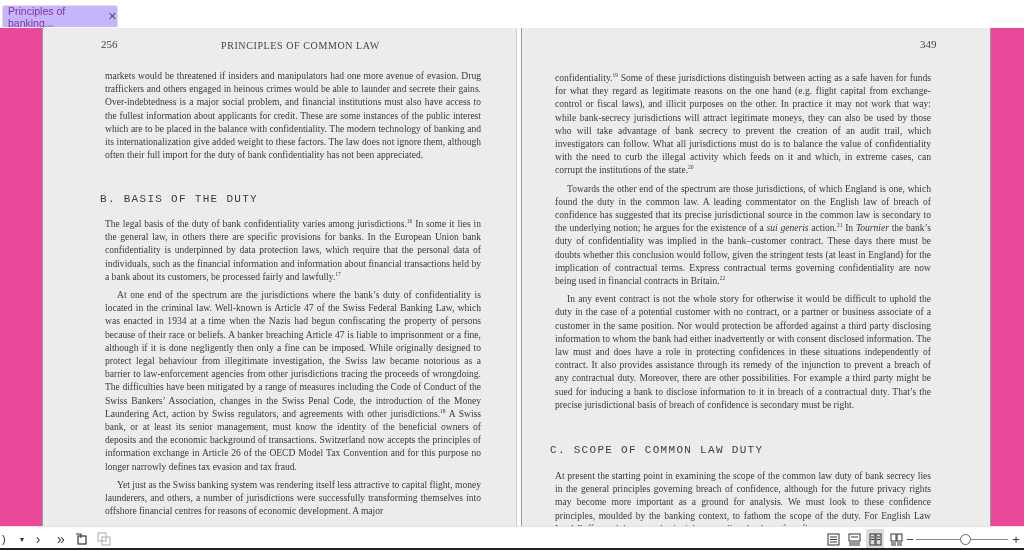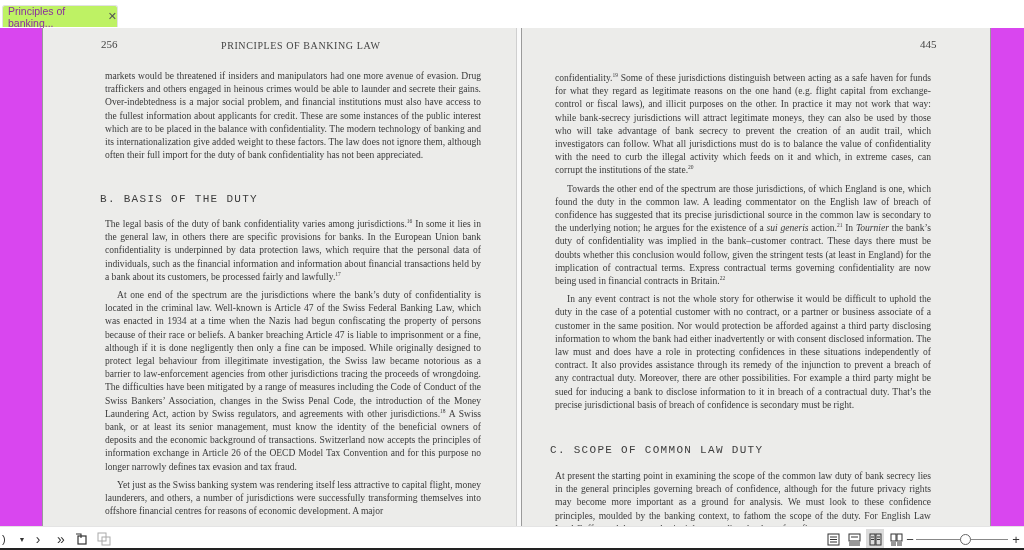--- a/index.html
+++ b/index.html
@@ -7,30 +7,30 @@
     width:1024px; height:550px; overflow:hidden; position:relative;
     background:#f3f3f3;
     font-family:"Liberation Serif", serif;
   }
   .tabbar {
     position:absolute; left:0; top:0; width:1024px; height:28px;
     background:#ffffff;
   }
   .tab {
     position:absolute; left:2px; top:5px; height:22px; width:116px;
-    background:#bef264; border:1px solid #e2e2e2; border-bottom:none;
+    background:#c4b5fd; border:1px solid #e2e2e2; border-bottom:none;
     border-radius:3px 3px 0 0; box-sizing:border-box;
     display:flex; align-items:center; padding-left:5px;
     font-family:"Liberation Sans", sans-serif; font-size:10.5px; color:#8a2f9e;
   }
   .tab .close { margin-left:7px; color:#555; font-size:11px; cursor:pointer; }
 
   .viewer {
     position:absolute; left:0; top:28px; width:1024px; height:498px;
-    background:#d946ef; overflow:hidden;
+    background:#ec4899; overflow:hidden;
   }
   .page {
     position:absolute; top:0; height:498px; background:#ececea;
     overflow:hidden; box-sizing:border-box;
   }
   .page.left { left:42px; width:475px; border-left:1px solid #9a9a9a; border-right:1px solid #cfcfcf; }
   .page.right { left:521px; width:470px; border-left:1px solid #9a9a9a; border-right:1px solid #9a9a9a; }
   .gap { position:absolute; left:517px; top:0; width:4px; height:498px; background:#fafafa; }
 
   .runhead {
@@ -63,39 +63,39 @@
 <div class="tabbar">
   <div class="tab">
     <span>Principles of banking...</span>
     <span class="close">✕</span>
   </div>
 </div>
 
 <div class="viewer">
   <div class="page left">
     <span class="pagenum" style="left:58px;">256</span>
-    <span class="runhead" style="left:178px;">PRINCIPLES OF BANKING LAW</span>
+    <span class="runhead" style="left:178px;">PRINCIPLES OF COMMON LAW</span>
 
     <div class="body-text" style="left:57px; top:36px; width:386px;">
       <p>markets would be threatened if insiders and manipulators had one more avenue of evasion. Drug traffickers and others engaged in heinous crimes would be able to launder and secrete their gains. Over-indebtedness is a major social problem, and financial institutions must also have access to the fullest information about applicants for credit. These are some instances of the public interest which are to be placed in the balance with confidentiality. The modern technology of banking and its internationalization give added weight to these factors. The law does not ignore them, although often their full import for the duty of bank confidentiality has not been appreciated.</p>
     </div>
 
     <div class="heading" style="left:57px; top:165px;">B.  BASIS OF THE DUTY</div>
 
     <div class="body-text" style="left:57px; top:184px; width:386px;">
       <p><span>The legal basis of the duty of bank confidentiality varies among jurisdictions.</span><sup>16</sup><span> In some it lies in the general law, in others there are specific provisions for banks. In the European Union bank confidentiality is underpinned by data protection laws, which require that the personal data of individuals, such as the financial information and information about financial transactions held by a bank about its customers, be processed fairly and lawfully.</span><sup>17</sup></p>
       <p class="ind"><span>At one end of the spectrum are the jurisdictions where the bank’s duty of confidentiality is located in the criminal law. Well-known is Article 47 of the Swiss Federal Banking Law, which was enacted in 1934 at a time when the Nazis had begun confiscating the property of persons because of their race or beliefs. A banker breaching Article 47 is liable to imprisonment or a fine, although if it is done negligently then only a fine can be imposed. While originally designed to protect legal behaviour from illegitimate investigation, the Swiss law became notorious as a barrier to law-enforcement agencies from other jurisdictions tracing the proceeds of wrongdoing. The difficulties have been mitigated by a range of measures including the Code of Conduct of the Swiss Bankers’ Association, changes in the Swiss Penal Code, the introduction of the Money Laundering Act, action by Swiss regulators, and agreements with other jurisdictions.</span><sup>18</sup><span> A Swiss bank, or at least its senior management, must know the identity of the beneficial owners of deposits and the economic background of transactions. Switzerland now accepts the principles of information exchange in Article 26 of the OECD Model Tax Convention and for this purpose no longer narrowly defines tax evasion and tax fraud.</span></p>
       <p class="ind">Yet just as the Swiss banking system was rendering itself less attractive to capital flight, money launderers, and others, a number of jurisdictions were successfully transforming themselves into offshore financial centres for reasons of economic development. A major</p>
     </div>
   </div>
 
   <div class="gap"></div>
 
   <div class="page right">
-    <span class="pagenum" style="left:398px;">445</span>
+    <span class="pagenum" style="left:398px;">349</span>
 
     <div class="body-text" style="left:28px; top:38px; width:386px;">
       <p><span>confidentiality.</span><sup>19</sup><span> Some of these jurisdictions distinguish between acting as a safe haven for funds for what they regard as legitimate reasons on the one hand (e.g. flight capital from exchange-control or fiscal laws), and illicit purposes on the other. In practice it may not work that way: while bank-secrecy jurisdictions will attract legitimate moneys, they can also be used by those who will take advantage of bank secrecy to prevent the creation of an audit trail, which investigators can follow. What all jurisdictions must do is to balance the value of confidentiality with the need to curb the illegal activity which feeds on it and which, in extreme cases, can corrupt the institutions of the state.</span><sup>20</sup></p>
       <p class="ind"><span>Towards the other end of the spectrum are those jurisdictions, of which England is one, which found the duty in the common law. A leading commentator on the English law of breach of confidence has suggested that its precise jurisdictional source in the common law is secondary to the underlying notion; he argues for the existence of a </span><em>sui generis</em><span> action.</span><sup>21</sup><span> In </span><em>Tournier</em><span> the bank’s duty of confidentiality was implied in the bank–customer contract. These days there must be doubts whether this conclusion would follow, given the stringent tests (at least in England) for the implication of contractual terms. Express contractual terms governing confidentiality are now being used in financial contracts in Britain.</span><sup>22</sup></p>
       <p class="ind">In any event contract is not the whole story for otherwise it would be difficult to uphold the duty in the case of a potential customer with no contract, or a partner or business associate of a customer in the same position. Nor would protection be afforded against a third party disclosing information to whom the bank had either inadvertently or with consent disclosed information. The law must and does have a role in protecting confidences in these situations independently of contract. It also provides assistance through its remedy of the injunction to prevent a breach of any contractual duty. Moreover, there are other possibilities. For example a third party might be sued for inducing a bank to disclose information to it in breach of a contractual duty. That’s the precise jurisdictional basis of breach of confidence is secondary must be right.</p>
     </div>
 
     <div class="heading" style="left:28px; top:416px;">C.  SCOPE OF COMMON LAW DUTY</div>
 
     <div class="body-text" style="left:28px; top:436px; width:386px;">

